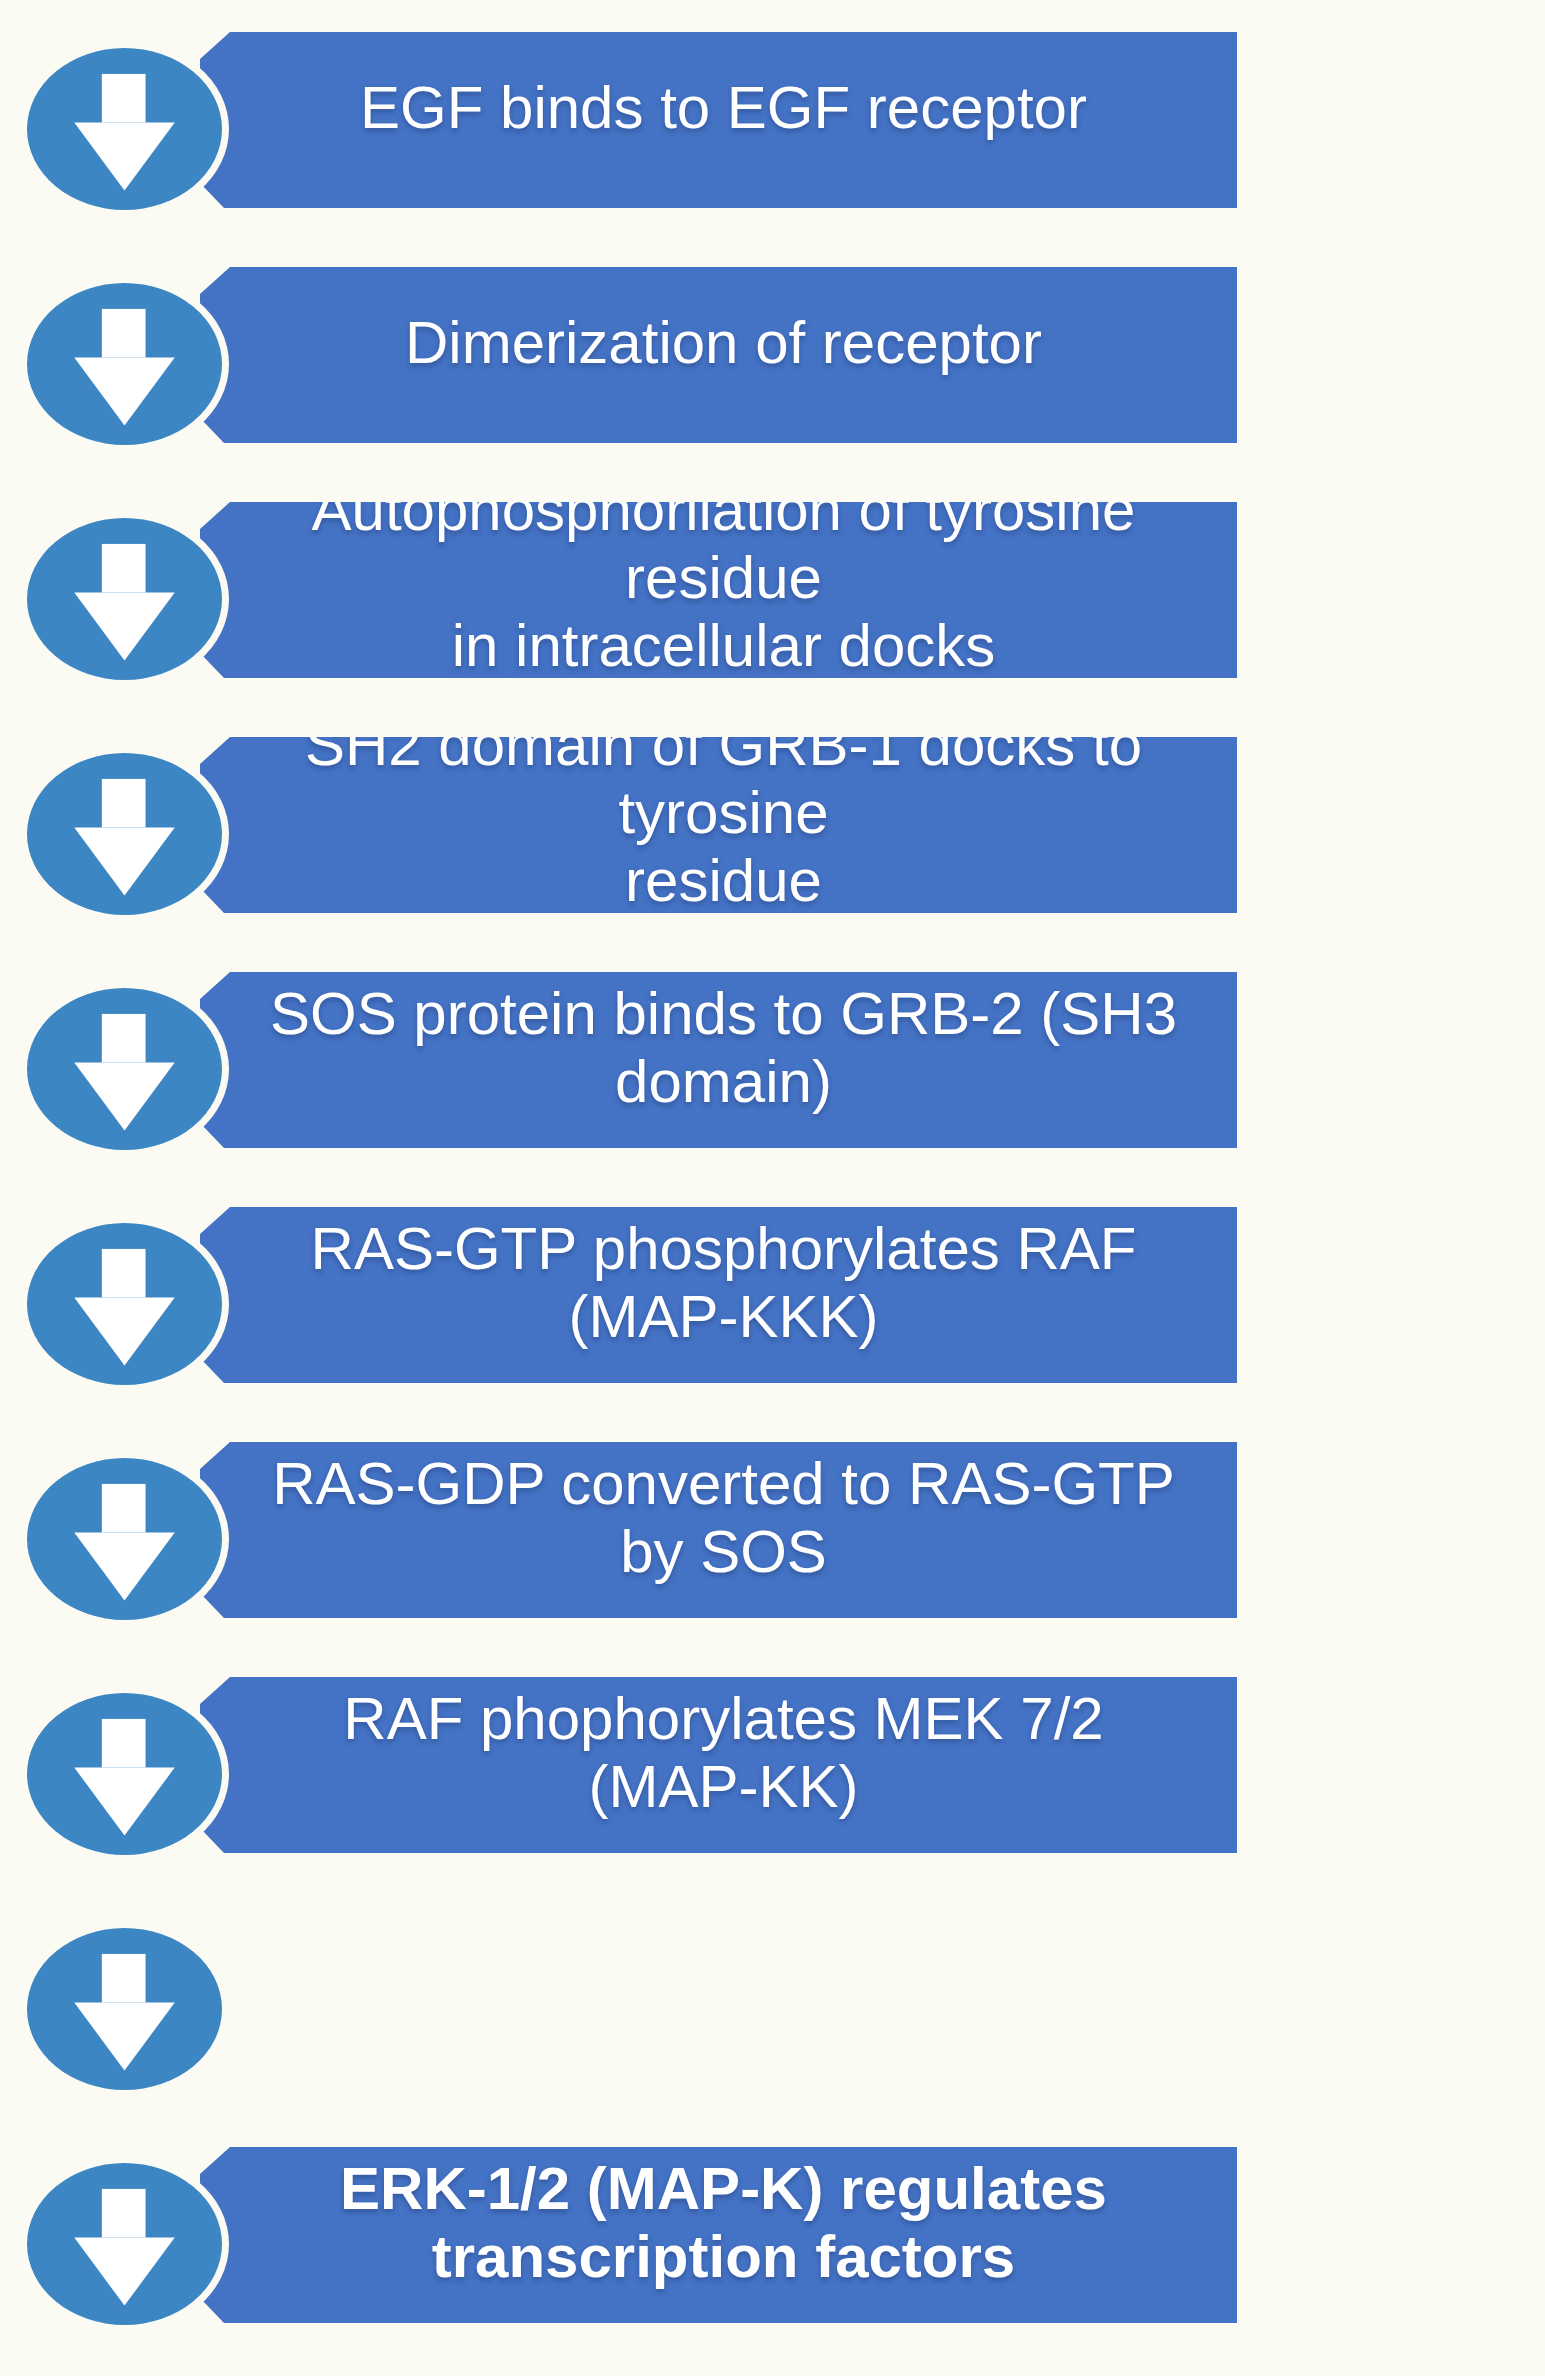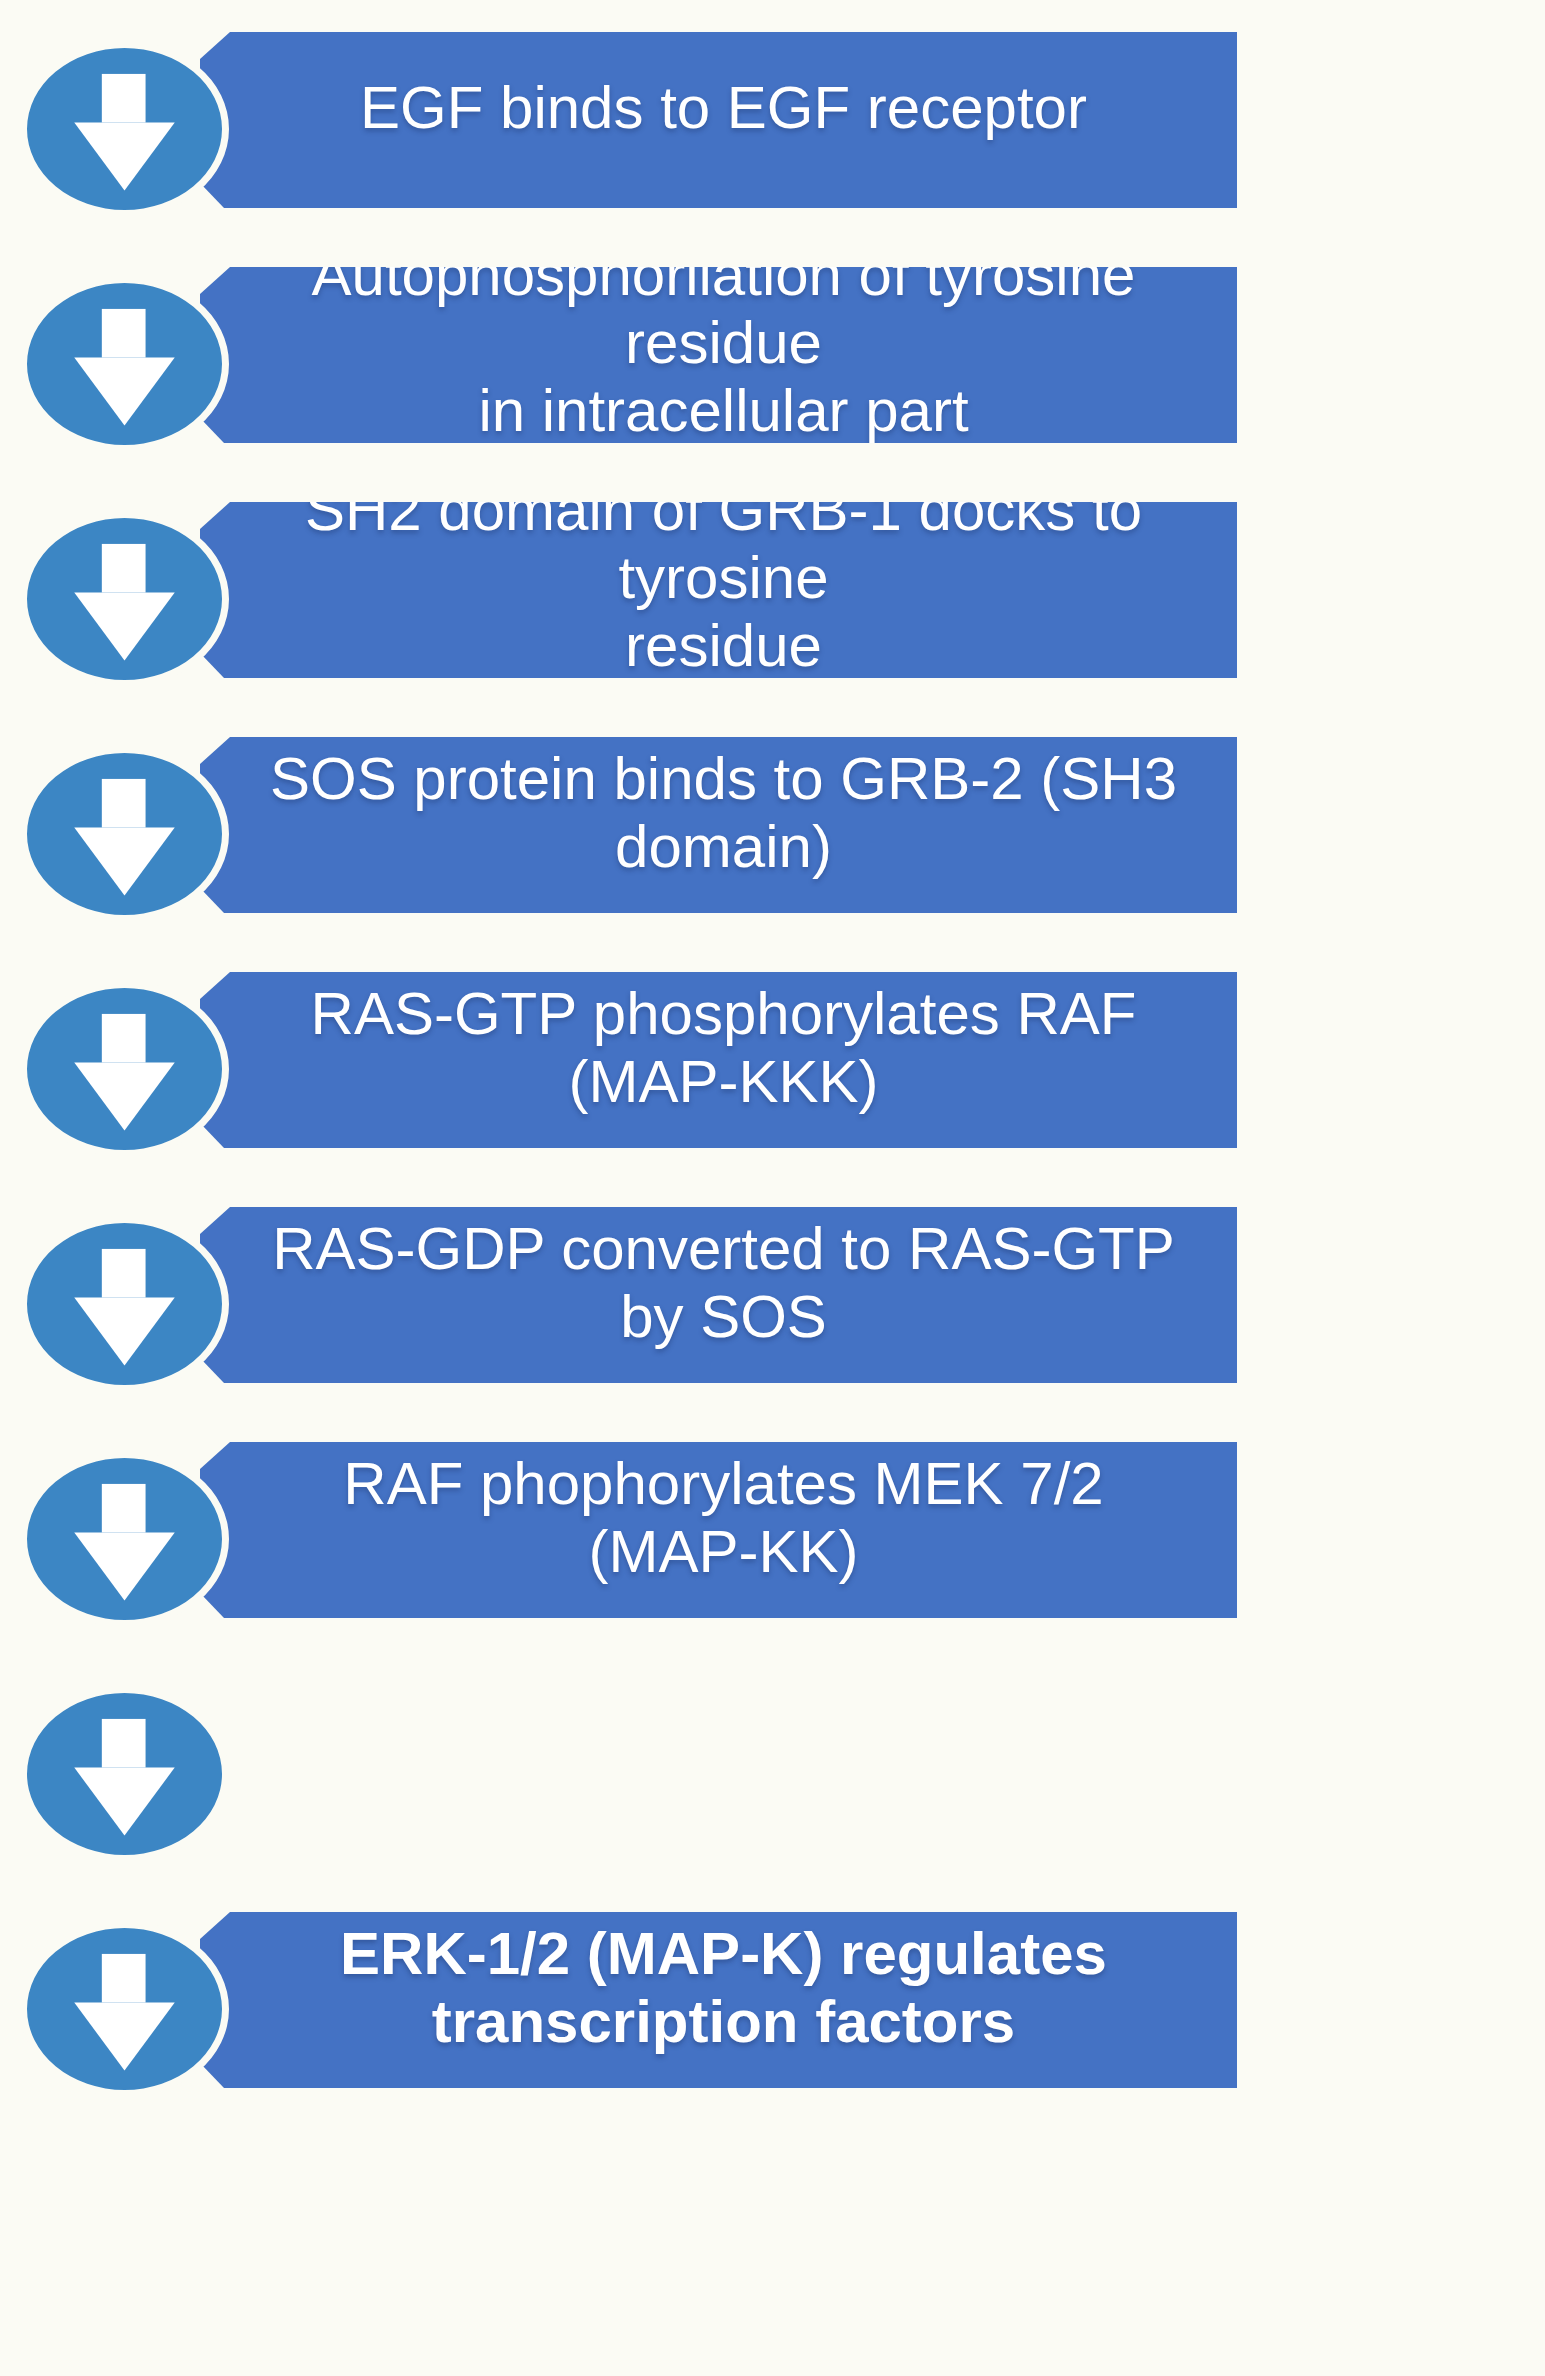--- a/index.html
+++ b/index.html
@@ -96,22 +96,33 @@
       </div>
     </div>
     <div class="step-row">
       <div class="badge">
         <svg class="arrow" viewBox="0 0 100 100" xmlns="http://www.w3.org/2000/svg" aria-hidden="true">
           <rect x="36" y="16" width="27" height="30"></rect>
           <polygon points="19,46 81,46 50,88"></polygon>
         </svg>
       </div>
       <div class="banner">
+        <span class="step-label">Dimerization of receptor</span>
+      </div>
+    </div>
+    <div class="step-row">
+      <div class="badge">
+        <svg class="arrow" viewBox="0 0 100 100" xmlns="http://www.w3.org/2000/svg" aria-hidden="true">
+          <rect x="36" y="16" width="27" height="30"></rect>
+          <polygon points="19,46 81,46 50,88"></polygon>
+        </svg>
+      </div>
+      <div class="banner">
         <span class="step-label">Autophosphorilation of tyrosine residue
-in intracellular part</span>
+in intracellular docks</span>
       </div>
     </div>
     <div class="step-row">
       <div class="badge">
         <svg class="arrow" viewBox="0 0 100 100" xmlns="http://www.w3.org/2000/svg" aria-hidden="true">
           <rect x="36" y="16" width="27" height="30"></rect>
           <polygon points="19,46 81,46 50,88"></polygon>
         </svg>
       </div>
       <div class="banner">

